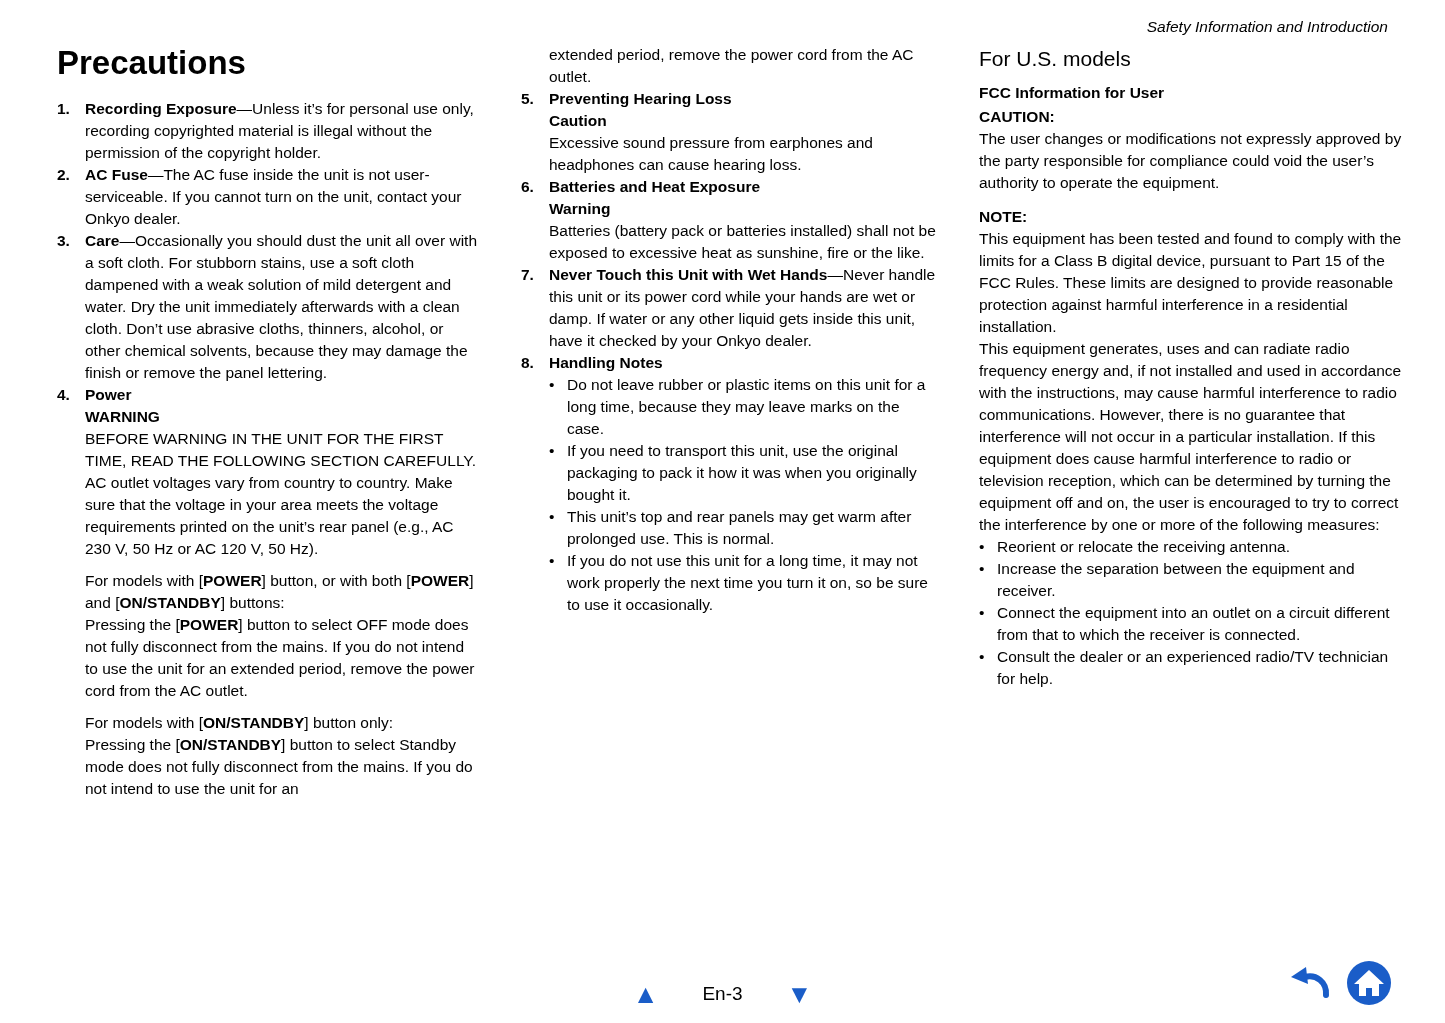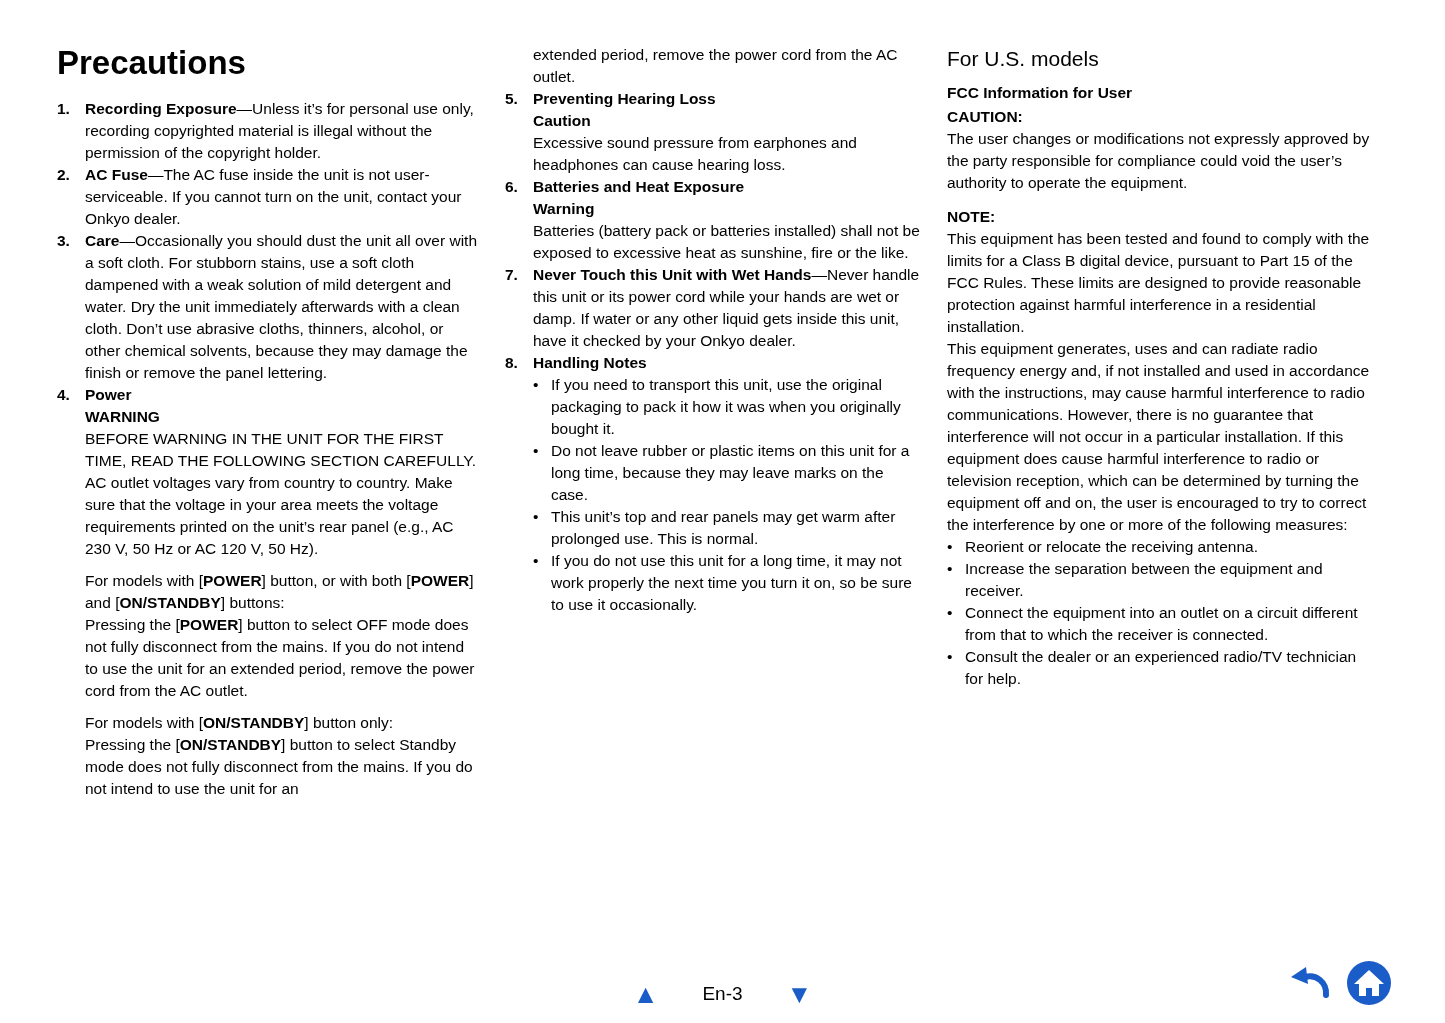--- a/index.html
+++ b/index.html
@@ -9,21 +9,21 @@
     font-family: "Liberation Sans", "DejaVu Sans", sans-serif;
     color: #000;
   }
   .page { position: relative; width: 1445px; height: 1023px; overflow: hidden; background: #fff; }
 
   .header { position: absolute; top: 18px; left: 57px; right: 57px; text-align: right; }
   .header-title { font-style: italic; font-size: 15.5px; }
 
   .columns {
     position: absolute; top: 44px; left: 57px;
-    display: grid; grid-template-columns: 424px 418px 424px; column-gap: 24px;
+    display: grid; grid-template-columns: 424px 418px 424px; column-gap: 40px;
   }
   .col { font-size: 15.5px; line-height: 22px; }
 
   h1.doc-title { font-size: 33px; line-height: 38px; margin: 0 0 16px 0; font-weight: bold; letter-spacing: 0; }
 
   .num-item { display: flex; margin: 0; }
   .num { flex: 0 0 28px; font-weight: bold; }
   .li-body { flex: 1 1 auto; }
   .li-title-block { font-weight: bold; display: block; }
   .para { margin: 0 0 10px 0; }
@@ -54,20 +54,23 @@
     position: absolute; right: 52px; bottom: 16px;
     display: flex; align-items: center; gap: 14px;
   }
   .icon-btn { display: inline-flex; cursor: pointer; }
 </style>
 </head>
 <body>
 
 <div class="page">
 
+  <div class="header">
+    <span class="header-title">Safety Information and Introduction</span>
+  </div>
 
   <div class="columns">
 
     <div class="col">
       <h1 class="doc-title">Precautions</h1>
 
       <div class="num-item">
         <span class="num">1.</span>
         <div class="li-body"><b>Recording Exposure</b><span>—Unless it’s for personal use only, recording copyrighted material is illegal without the permission of the copyright holder.</span></div>
       </div>
@@ -121,25 +124,25 @@
         <div class="li-body"><b>Never Touch this Unit with Wet Hands</b><span>—Never handle this unit or its power cord while your hands are wet or damp. If water or any other liquid gets inside this unit, have it checked by your Onkyo dealer.</span></div>
       </div>
 
       <div class="num-item">
         <span class="num">8.</span>
         <div class="li-body">
           <span class="li-title-block">Handling Notes</span>
           <div class="bullets">
             <div class="bullet">
                 <span class="b-mark"></span>
+                <span class="b-text">Do not leave rubber or plastic items on this unit for a long time, because they may leave marks on the case.</span>
+              </div>
+            <div class="bullet">
+                <span class="b-mark"></span>
                 <span class="b-text">If you need to transport this unit, use the original packaging to pack it how it was when you originally bought it.</span>
-              </div>
-            <div class="bullet">
-                <span class="b-mark"></span>
-                <span class="b-text">Do not leave rubber or plastic items on this unit for a long time, because they may leave marks on the case.</span>
               </div>
             <div class="bullet">
                 <span class="b-mark"></span>
                 <span class="b-text">This unit’s top and rear panels may get warm after prolonged use. This is normal.</span>
               </div>
             <div class="bullet">
                 <span class="b-mark"></span>
                 <span class="b-text">If you do not use this unit for a long time, it may not work properly the next time you turn it on, so be sure to use it occasionally.</span>
               </div>
           </div>

